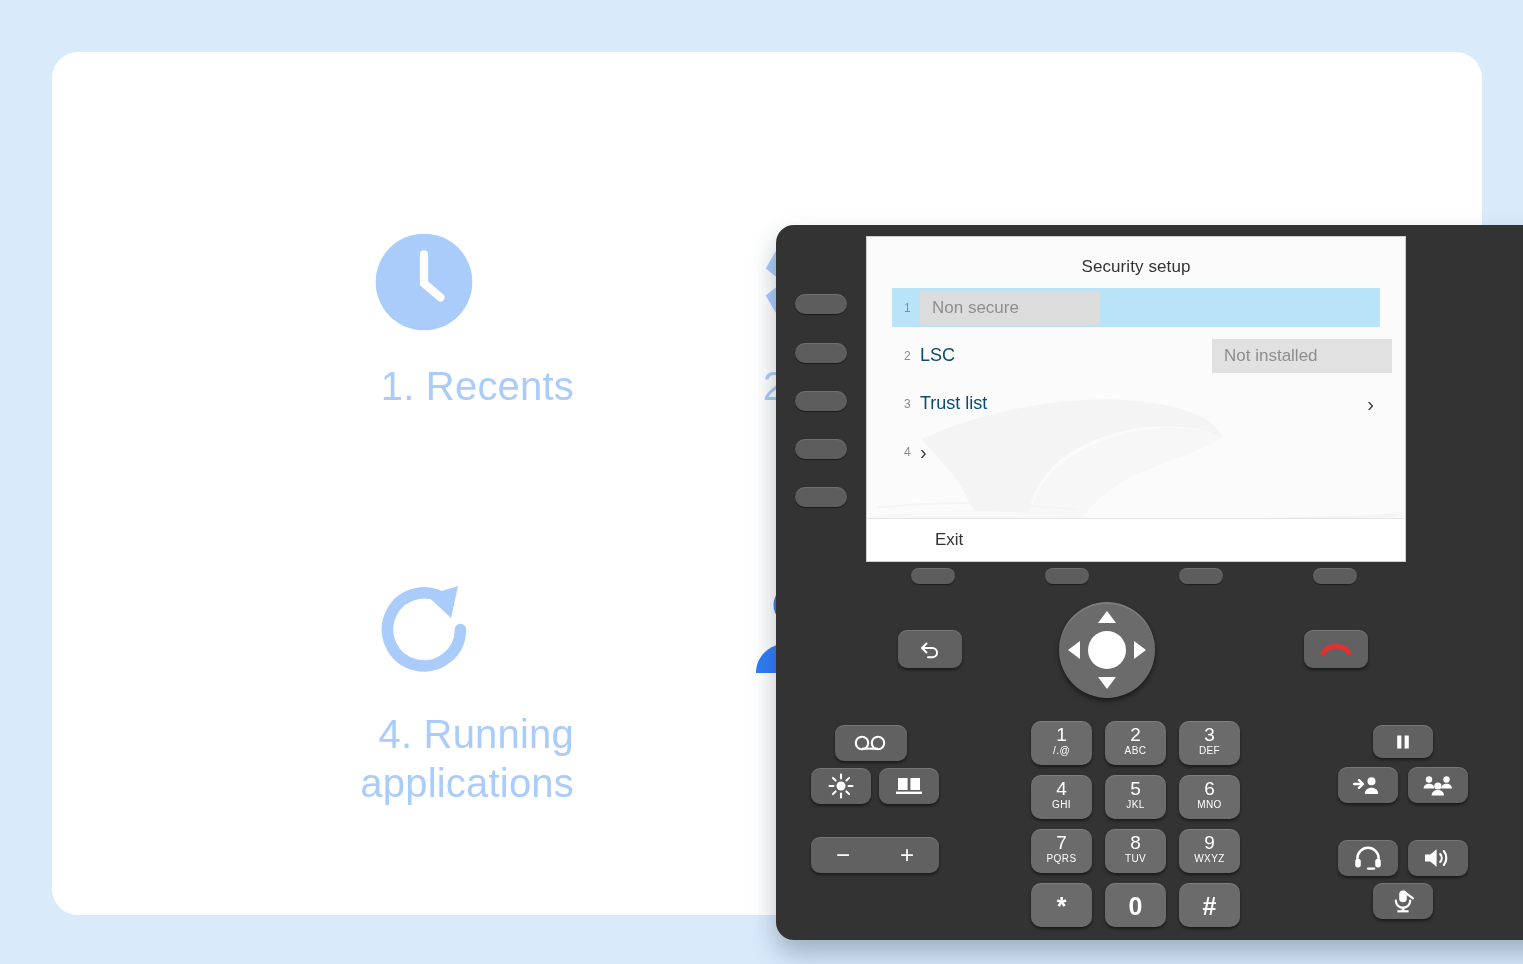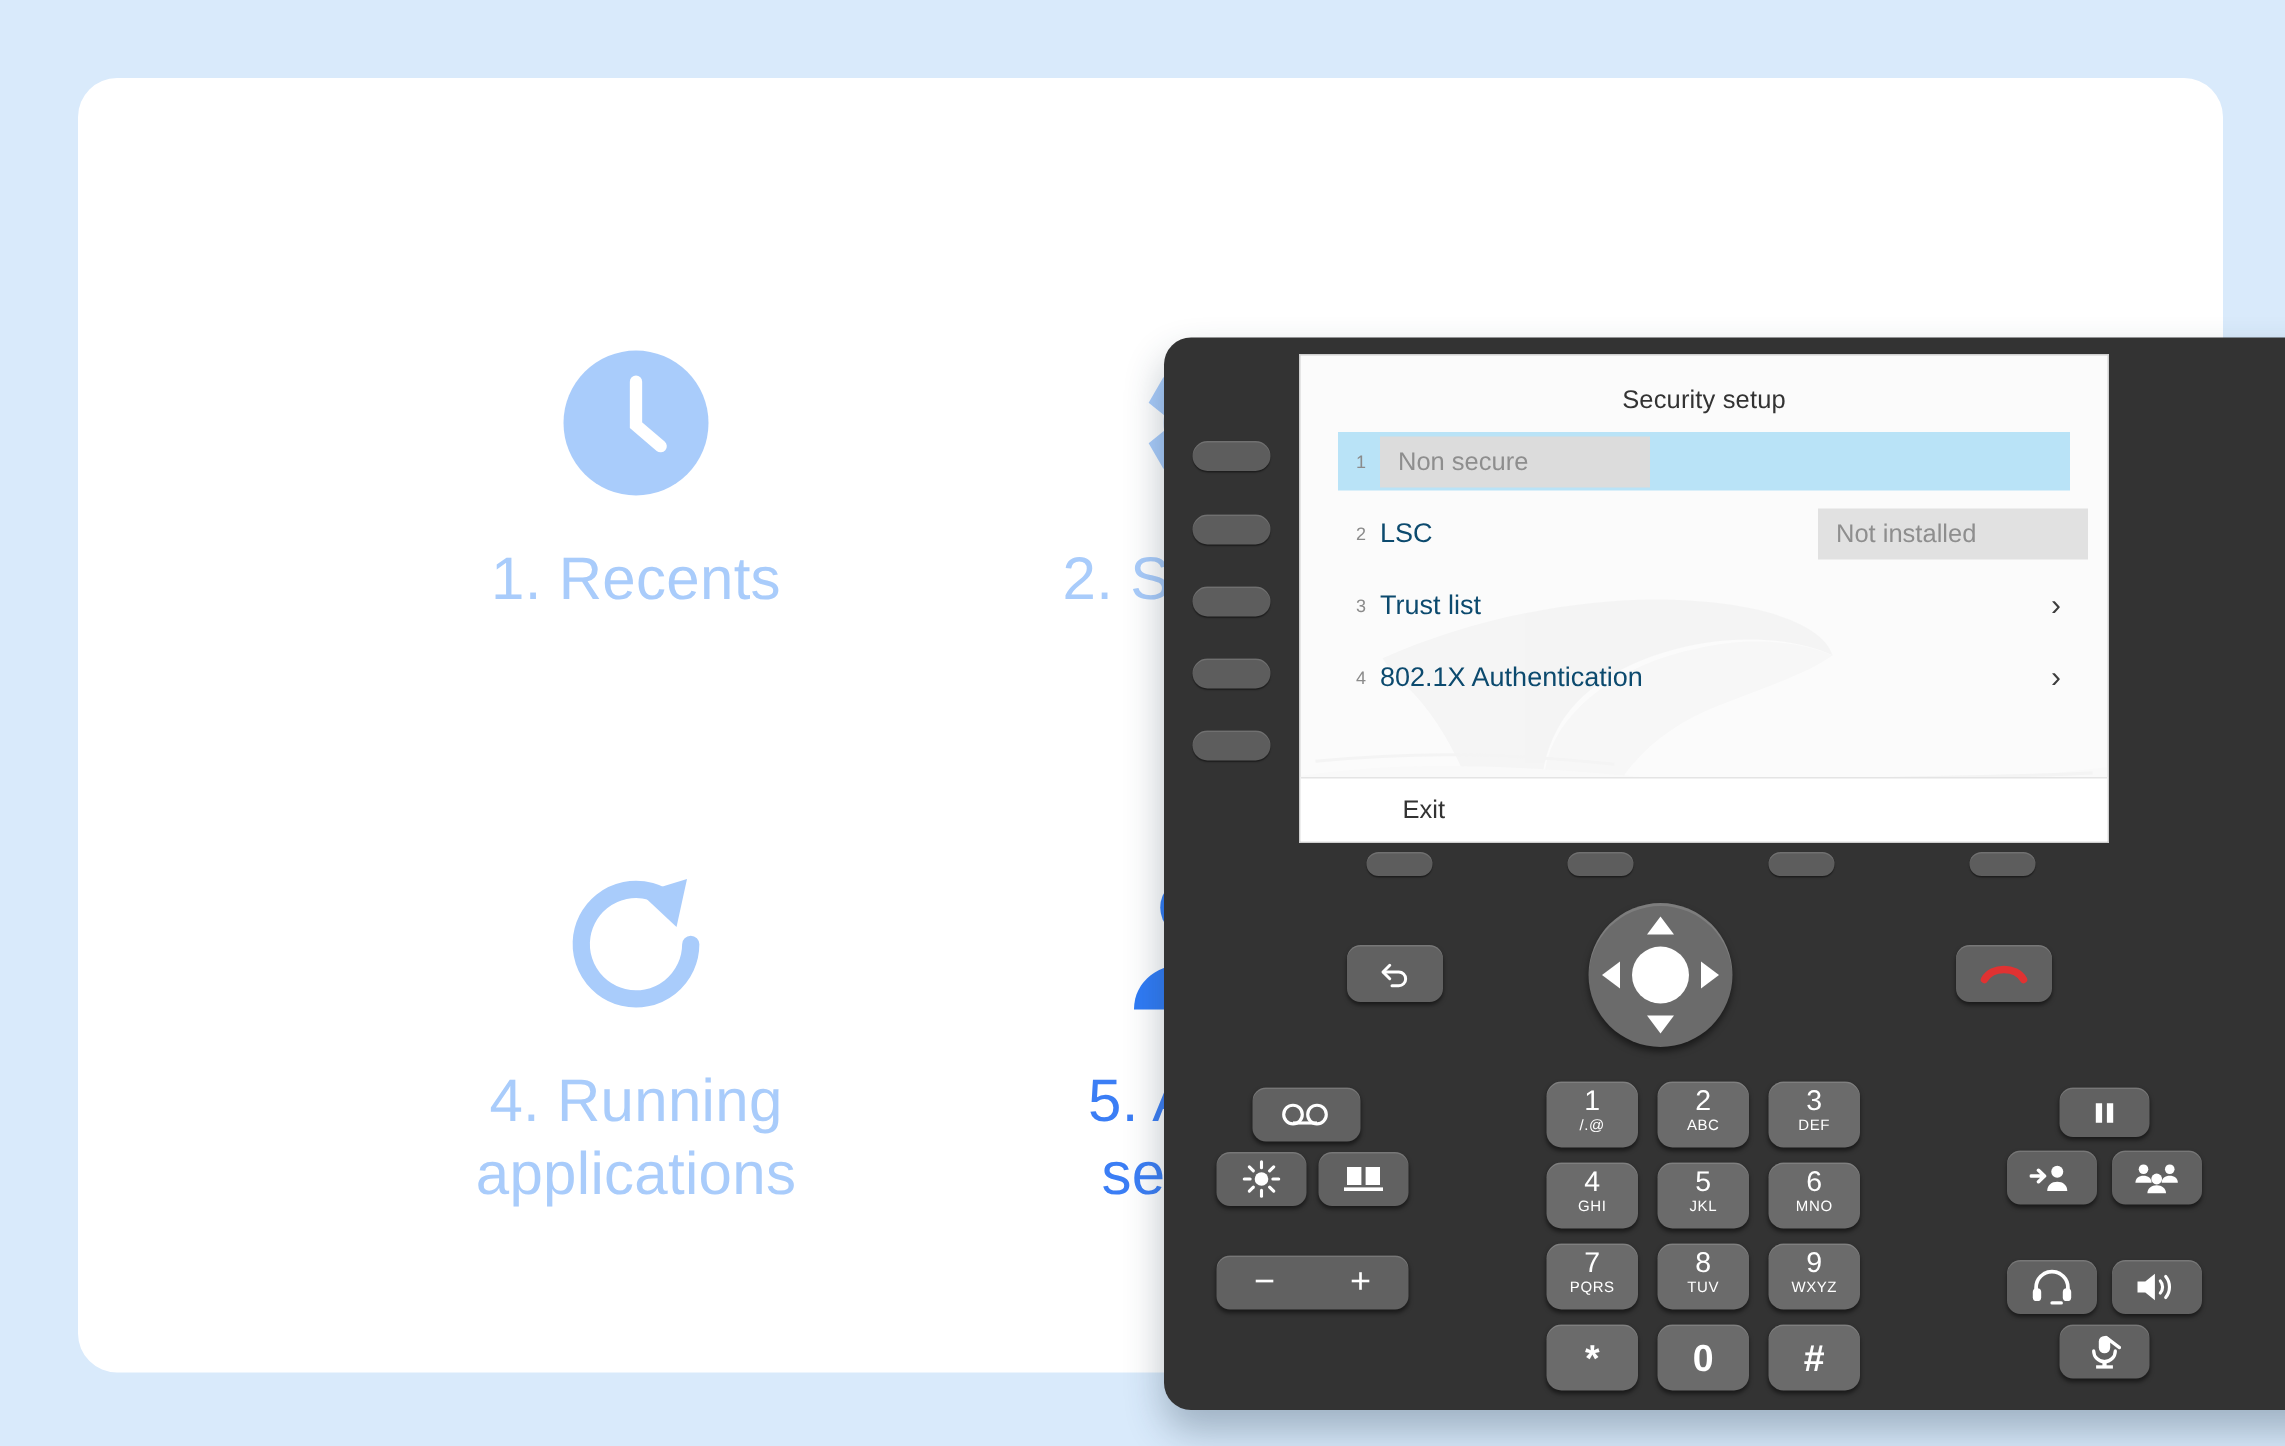--- a/index.html
+++ b/index.html
@@ -15,21 +15,21 @@
     position: absolute;
     left: 52px; top: 52px;
     width: 1430px; height: 863px;
     background: #ffffff;
     border-radius: 26px;
   }
 
   .tile {
     position: absolute;
     width: 300px;
-    text-align: center;
+    text-align: right;
   }
   .tile .tile-icon {
     height: 160px;
     display: flex;
     align-items: center;
     justify-content: center;
   }
   .tile .tile-label {
     font-size: 40px;
     line-height: 1.22;
@@ -374,21 +374,20 @@
       </div>
 
       <div class="menu-row">
         <span class="menu-idx">3</span>
         <span class="menu-label">Trust list</span>
         <span class="chev">›</span>
       </div>
 
       <div class="menu-row">
         <span class="menu-idx">4</span>
-        <span class="menu-label">802.1X Authentication</span>
         <span class="chev">›</span>
       </div>
 
     </div>
 
     <div id="screen-footer">
       <span class="sk-label">Exit</span>
     </div>
   </div>
 

